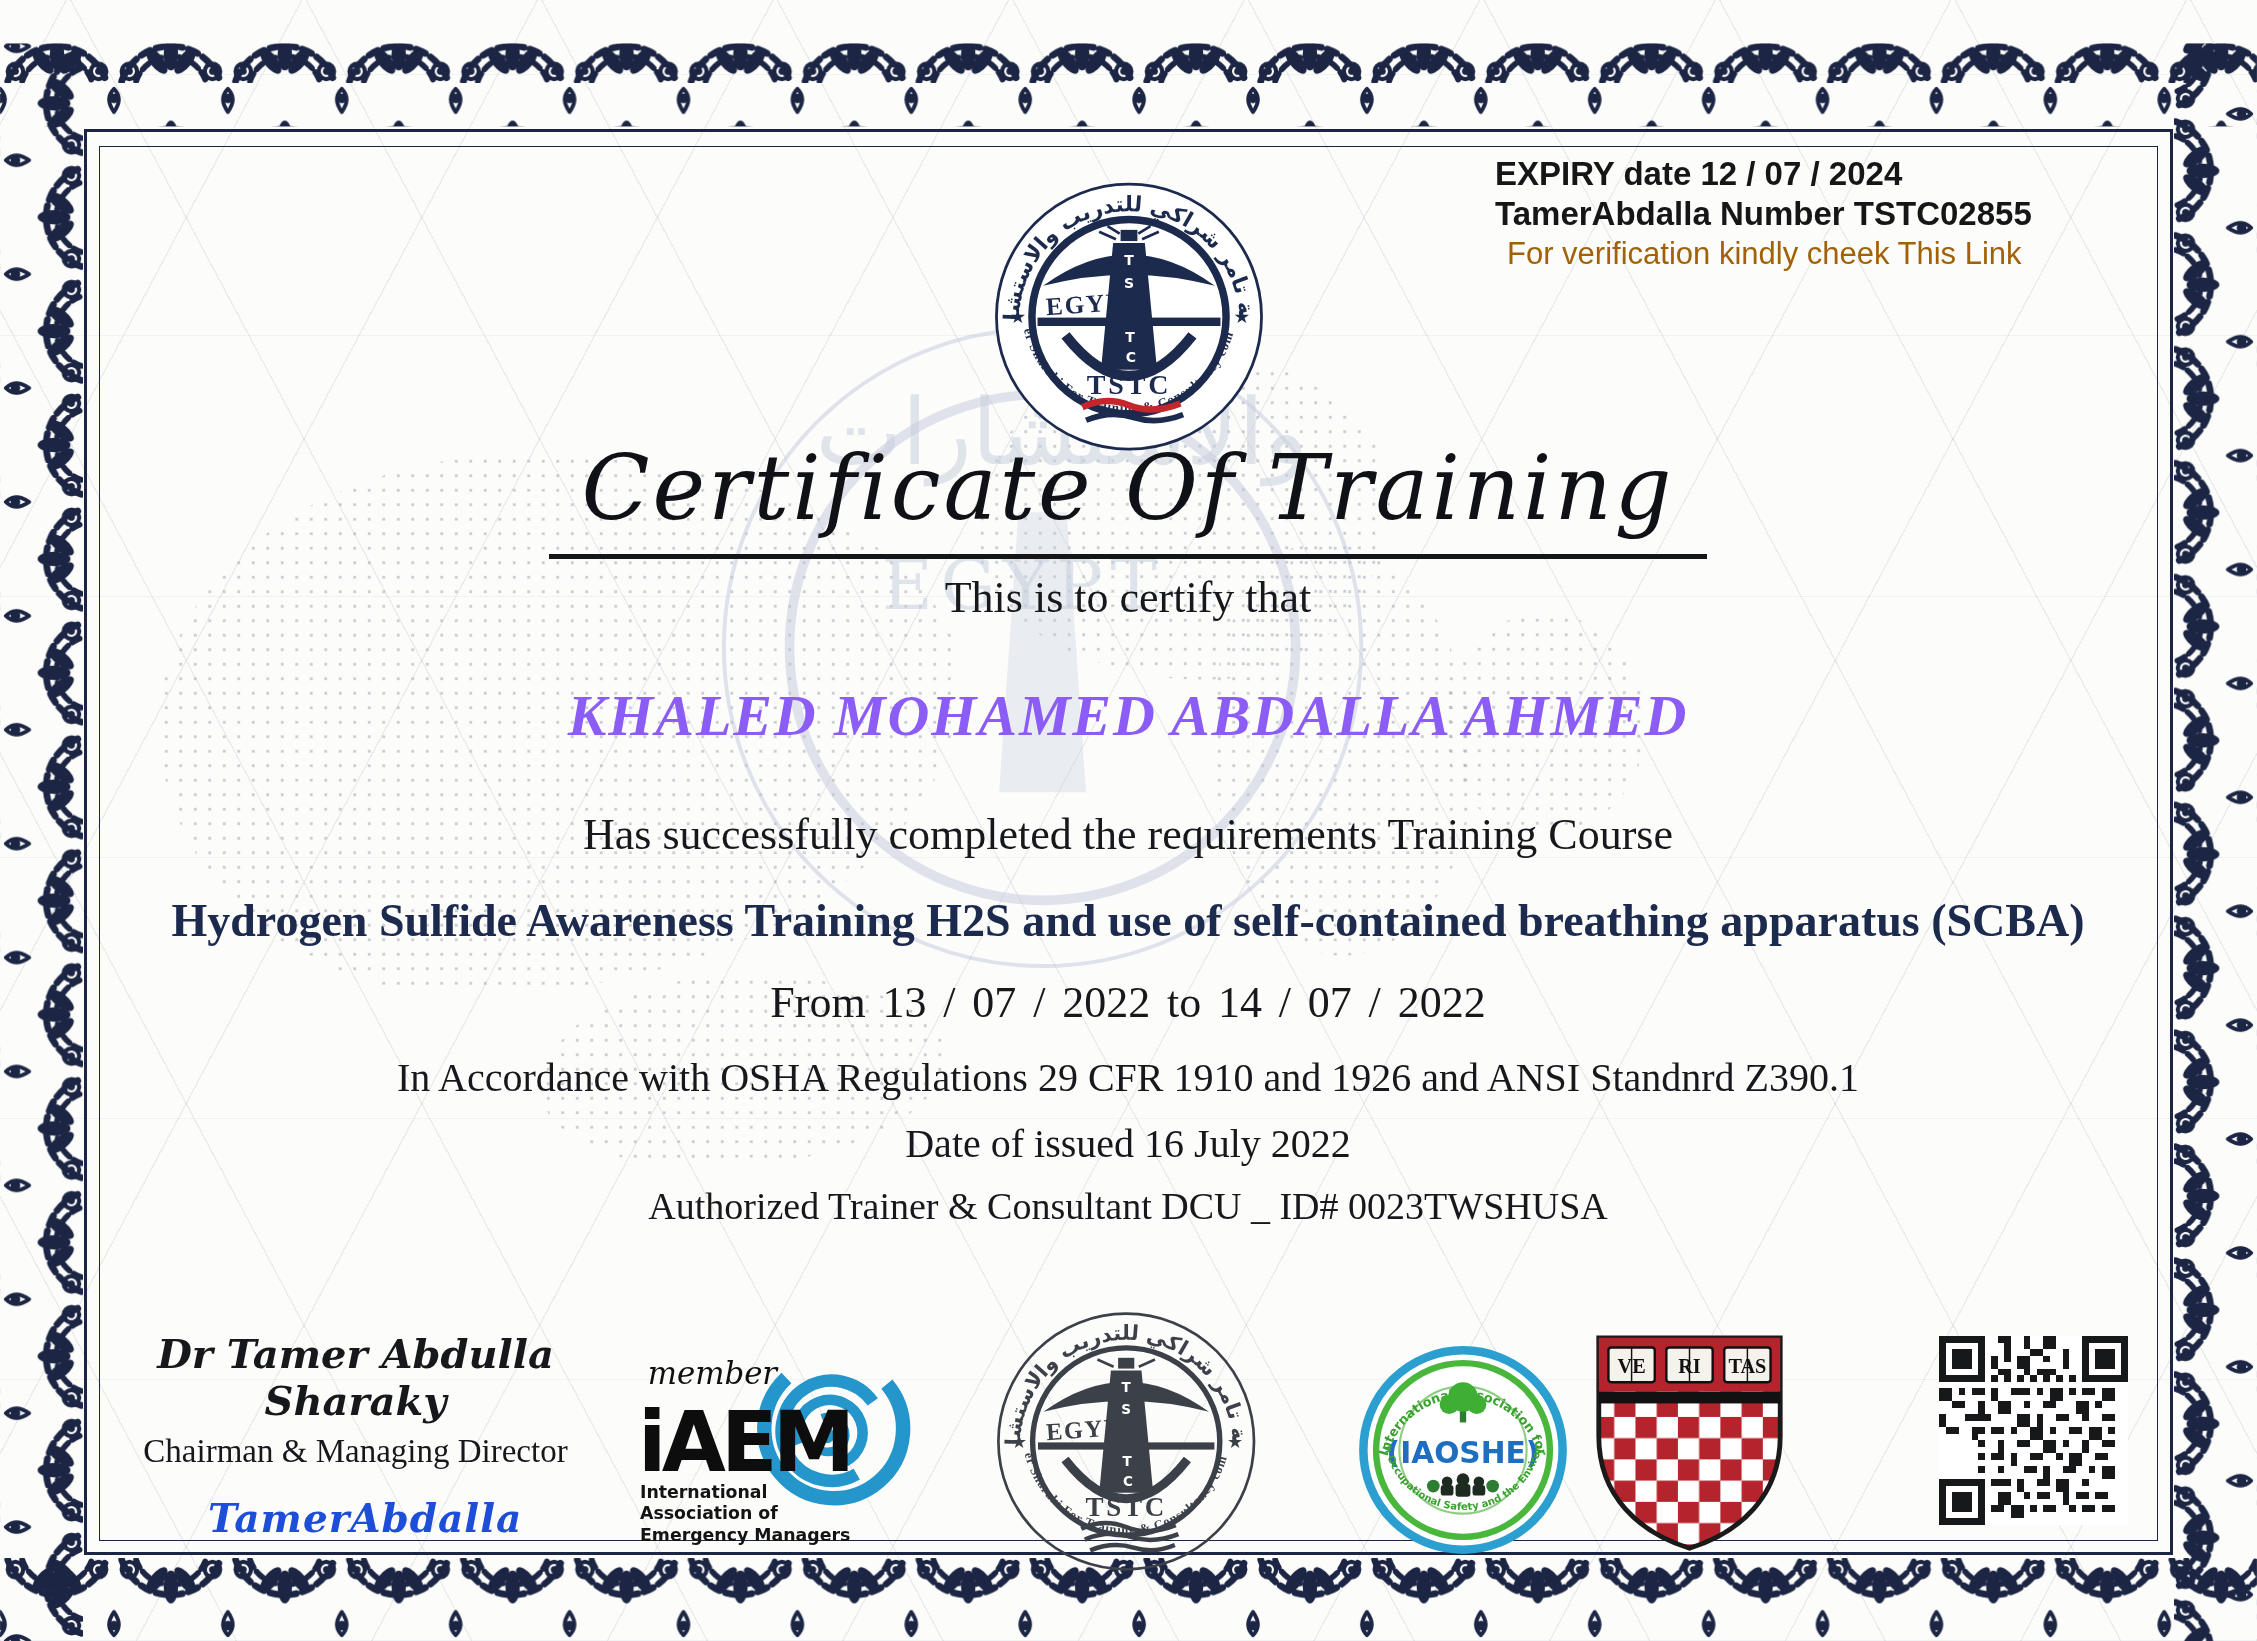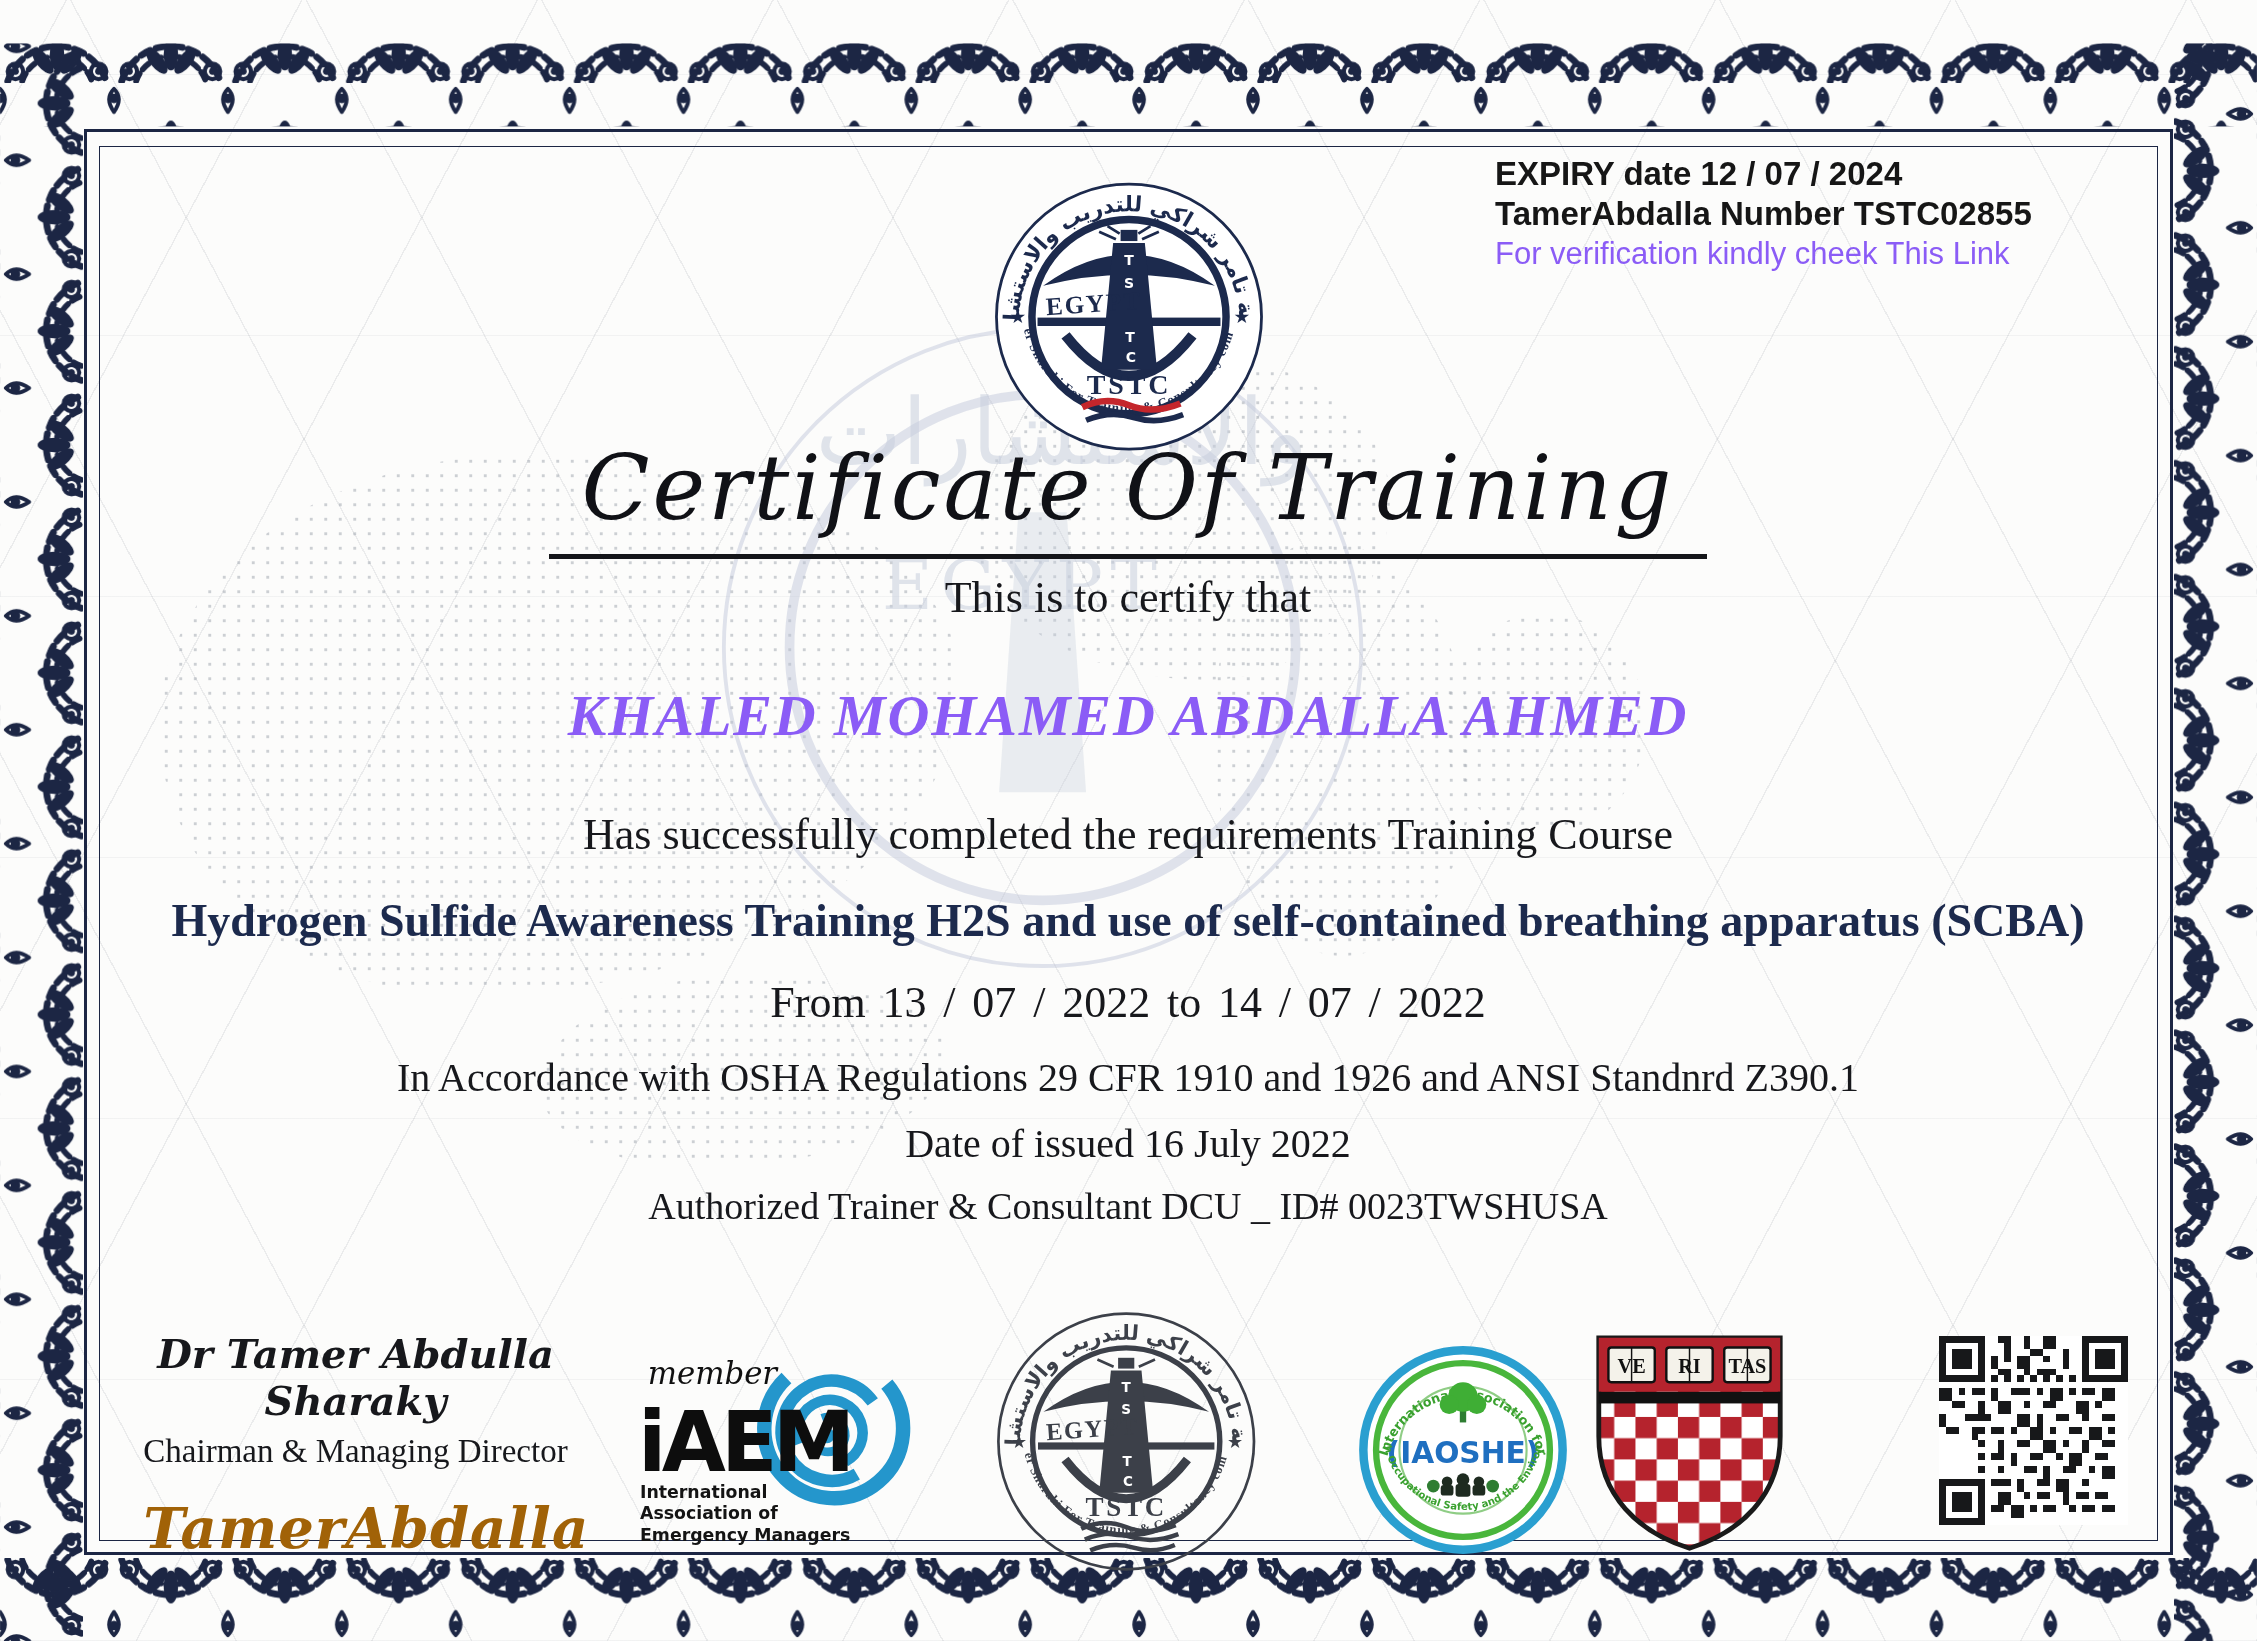--- a/index.html
+++ b/index.html
@@ -25,38 +25,38 @@
   .rule{position:absolute;z-index:1;}
   .rule-outer{top:129px;left:84px;right:84px;bottom:86px;border:3.9px solid #1c2644;}
   .rule-inner{top:146px;left:99px;right:99px;bottom:100px;border:1.9px solid #1c2644;}
   .content{position:absolute;inset:0;z-index:3;}
   .cline{position:absolute;left:135px;right:136px;text-align:center;}
   .watermark{position:absolute;z-index:0;}
   
   .info-block{position:absolute;left:1495px;top:154px;width:599px;text-align:left;
     font-family:"Liberation Sans","DejaVu Sans",sans-serif;color:#161616;}
   .info-bold{font-weight:bold;font-size:33px;line-height:40px;}
-  .info-reg{font-size:31px;line-height:40px;color:#8b5cf6;}
+  .info-reg{font-size:31px;line-height:40px;color:#a16207;margin-left:12px;}
   
   .title{top:436px;font-size:89px;font-style:italic;letter-spacing:2.9px;color:#101116;
     font-family:"DejaVu Serif","Liberation Serif",serif;}
   .title span{display:inline-block;border-bottom:5.8px solid #15161a;padding:0 33px 13.5px;}
   .certify{top:572px;font-size:44px;}
   .name{top:682px;font-size:58px;font-style:italic;font-weight:bold;color:#8b5cf6;letter-spacing:1.9px;}
   .completed{top:809px;font-size:44px;}
   .course{top:894px;font-size:46px;font-weight:bold;color:#1c2a4d;}
   .fromline{top:977px;font-size:44px;word-spacing:5.8px;}
   .accordance{top:1054px;font-size:40px;}
   .issued{top:1120px;font-size:40px;}
   .trainer{top:1184px;font-size:38px;}
   
   .sig-block{position:absolute;left:124px;top:1330px;width:463px;text-align:center;z-index:3;}
   .sig-name{font-size:40px;font-style:italic;font-weight:bold;font-family:"DejaVu Serif","Liberation Serif",serif;}
   .sig-title{font-size:33px;margin-top:9px;}
-  .sig-script{font-size:56px;font-style:italic;font-weight:bold;color:#a16207;margin-top:25px;
+  .sig-script{font-size:39px;font-style:italic;font-weight:bold;color:#1d4ed8;margin-top:25px;
     font-family:"DejaVu Serif","Liberation Serif",serif;letter-spacing:1px;text-align:center;padding-left:19.3px;}
   
   .logo-abs{position:absolute;z-index:3;}
   .tstc-top{left:50%;top:172px;transform:translateX(-50%);}
   .tstc-stamp{left:50%;top:1302px;transform:translateX(-51%);}
 </style>
 </head>
 <body>
 
 <div class="certificate">

